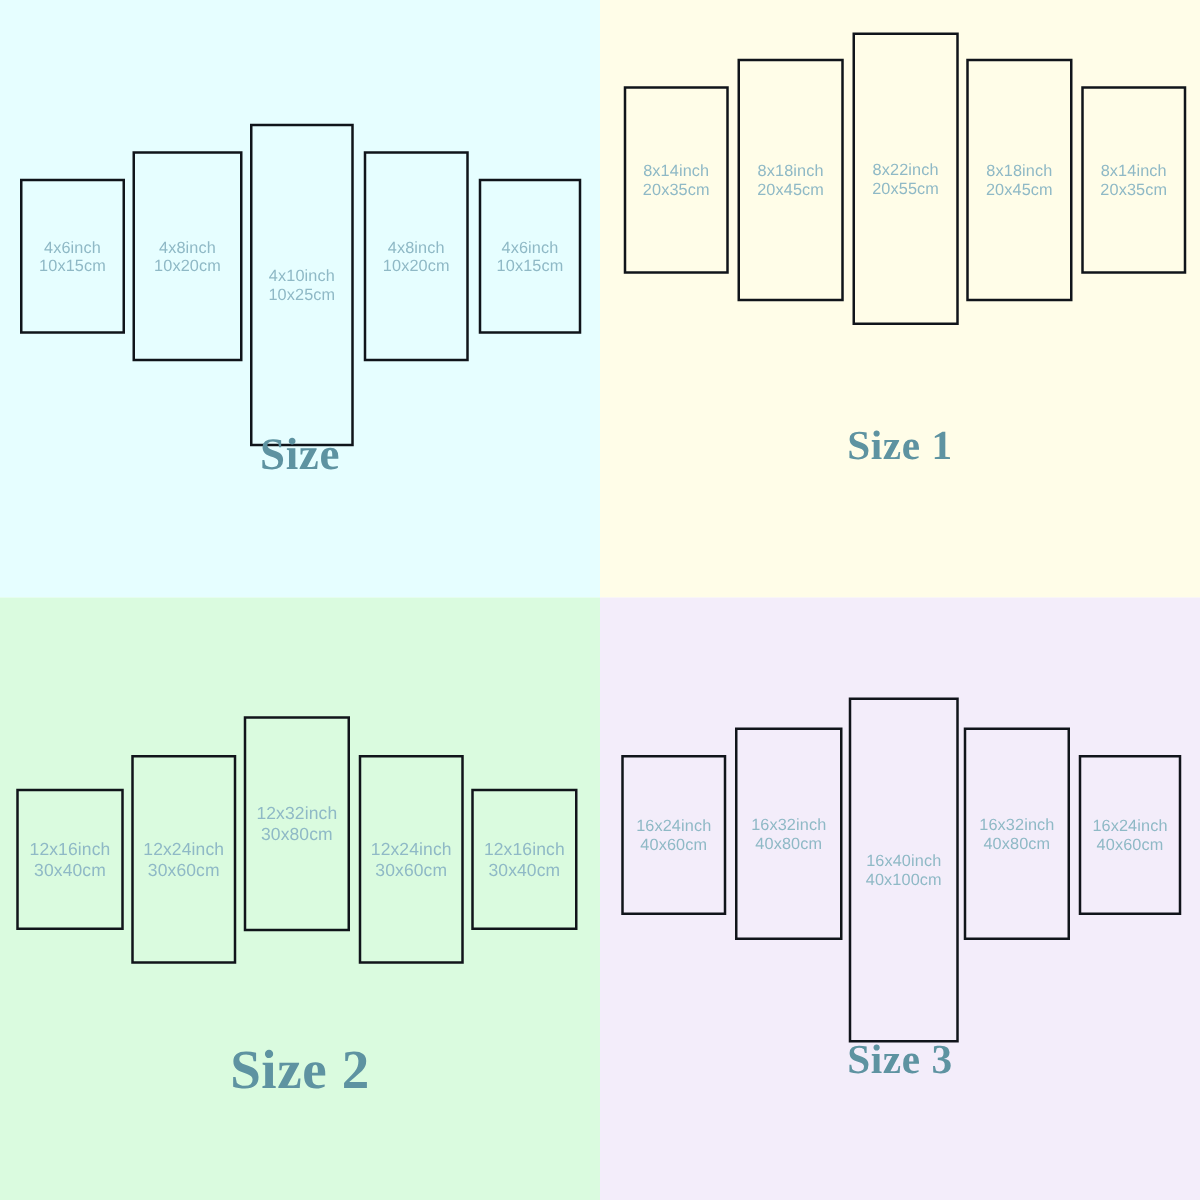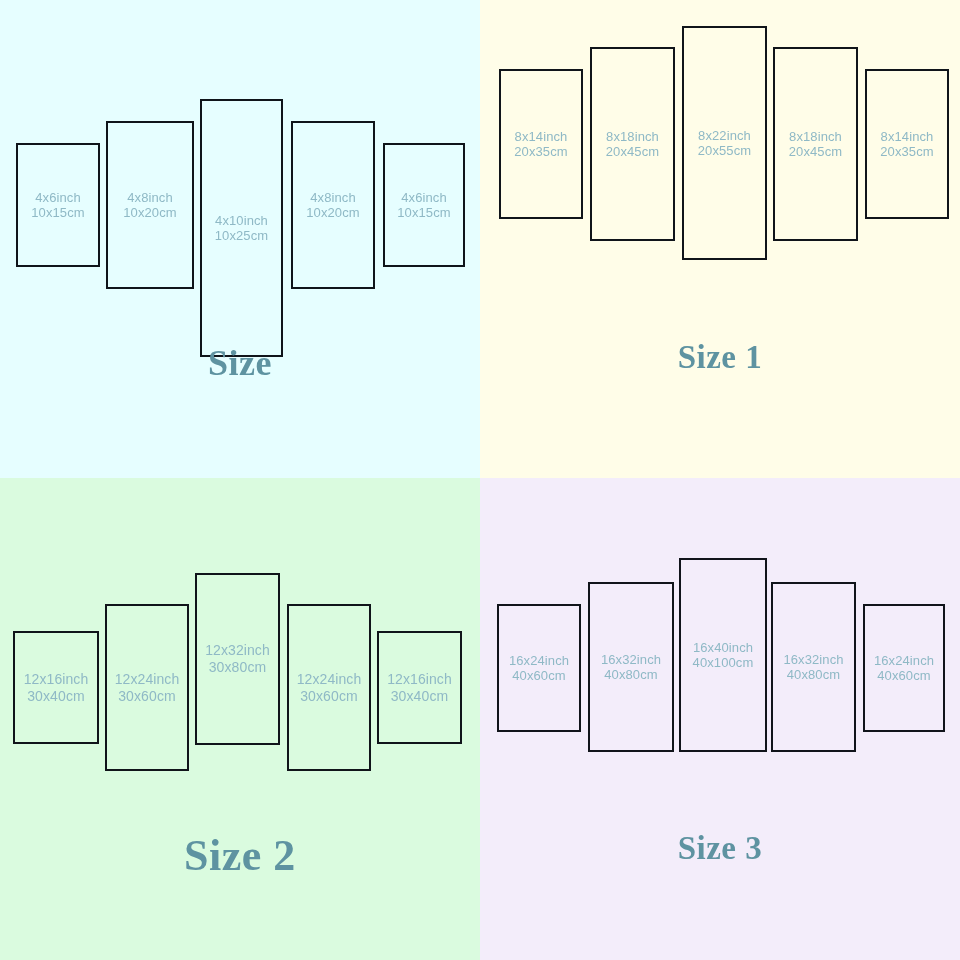--- a/index.html
+++ b/index.html
@@ -100,21 +100,21 @@
   #q2-p1 { left: 105px; top: 126px; width: 84px;  height: 167px; }
   #q2-p2 { left: 195px; top: 95px;  width: 85px;  height: 172px; }
   #q2-p3 { left: 287px; top: 126px; width: 84px;  height: 167px; }
   #q2-p4 { left: 377px; top: 153px; width: 85px;  height: 113px; }
   #quadrant-size-2 .quadrant-heading { top: 830px; font-size: 44px; }
 
   
   #quadrant-size-3 .panel-label { font-size: 13px; }
   #q3-p0 { left: 17px;  top: 126px; width: 84px;  height: 128px; }
   #q3-p1 { left: 108px; top: 104px; width: 86px;  height: 170px; }
-  #q3-p2 { left: 199px; top: 80px;  width: 88px;  height: 194px; }
+  #q3-p2 { left: 199px; top: 80px;  width: 88px;  height: 276px; }
   #q3-p3 { left: 291px; top: 104px; width: 85px;  height: 170px; }
   #q3-p4 { left: 383px; top: 126px; width: 82px;  height: 128px; }
   #quadrant-size-3 .quadrant-heading { top: 830px; font-size: 33px; }
 
   
   #quadrant-size-2 .quadrant-heading { top: 352px; }
   #quadrant-size-3 .quadrant-heading { top: 352px; }
 </style>
 </head>
 <body>

